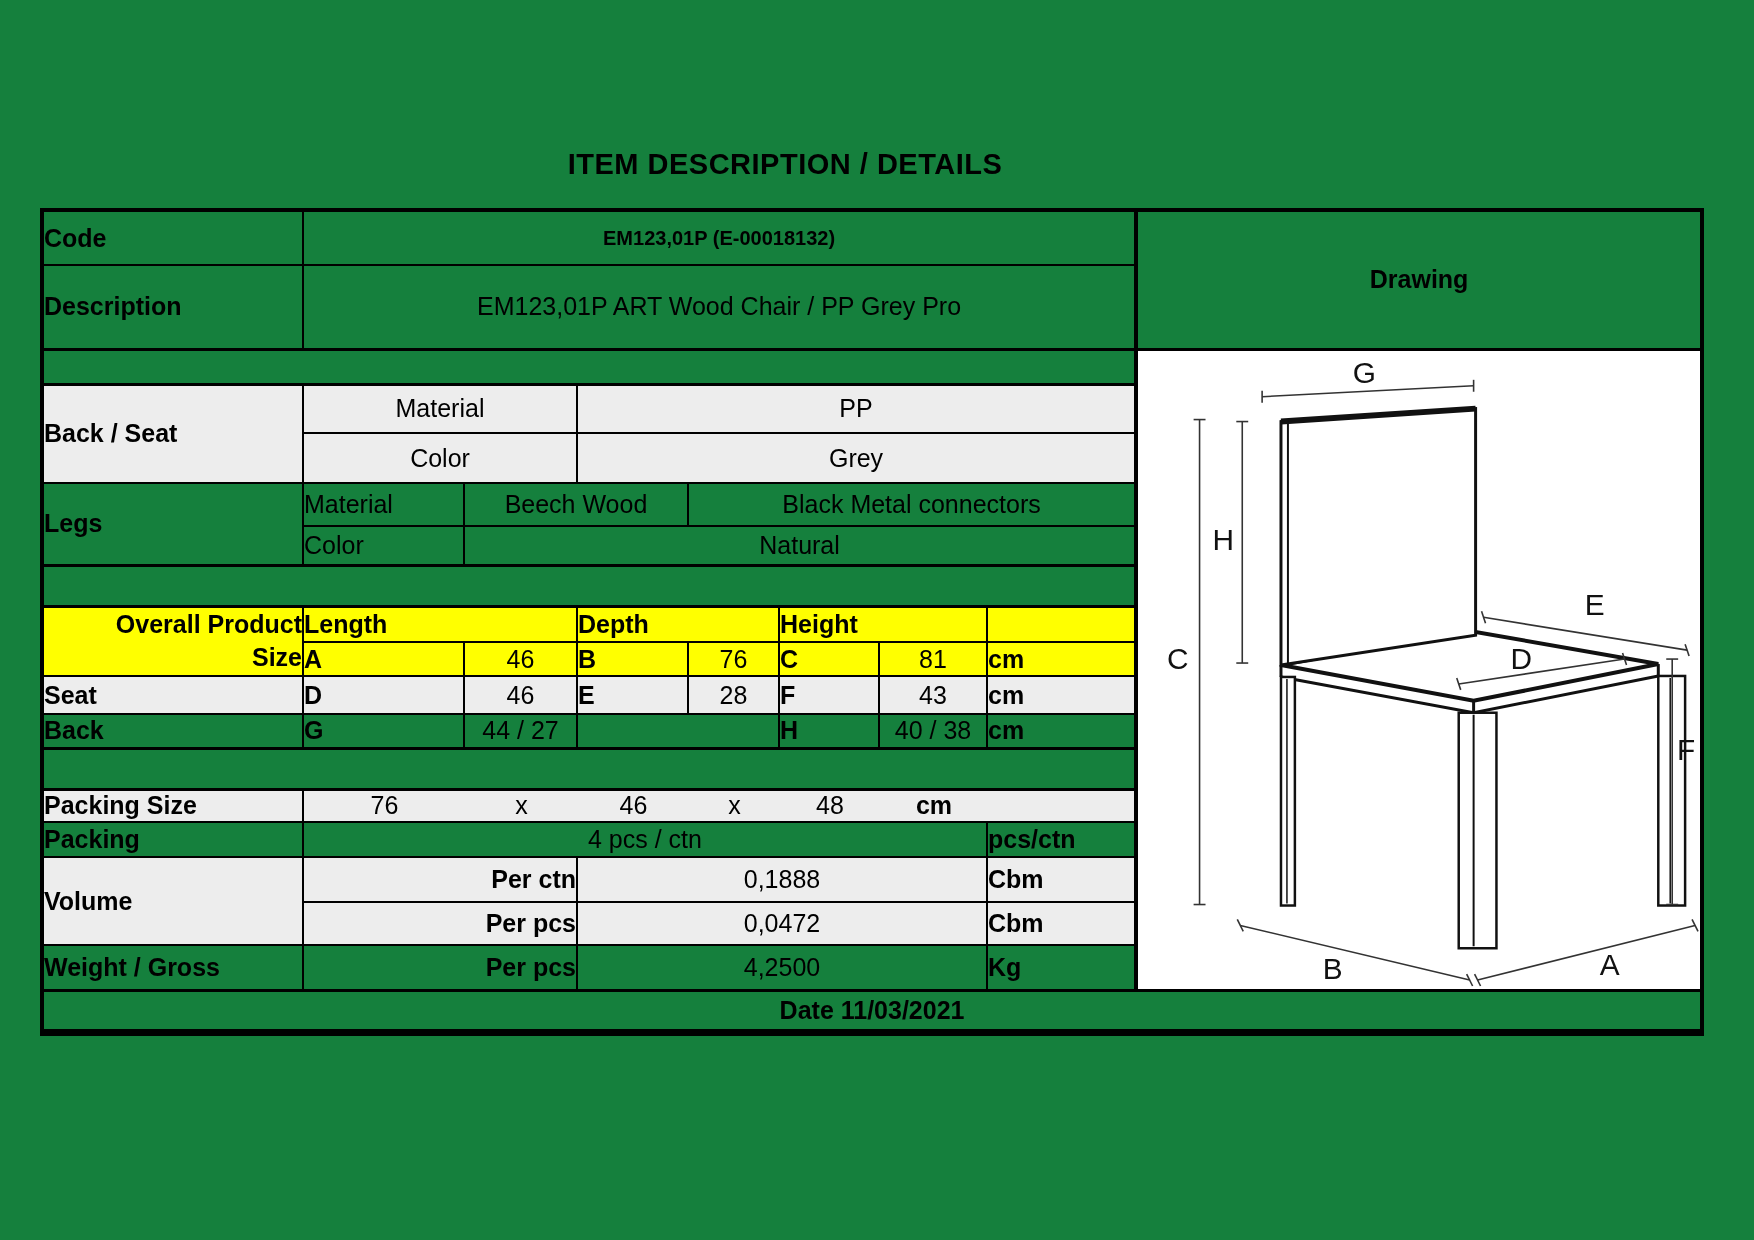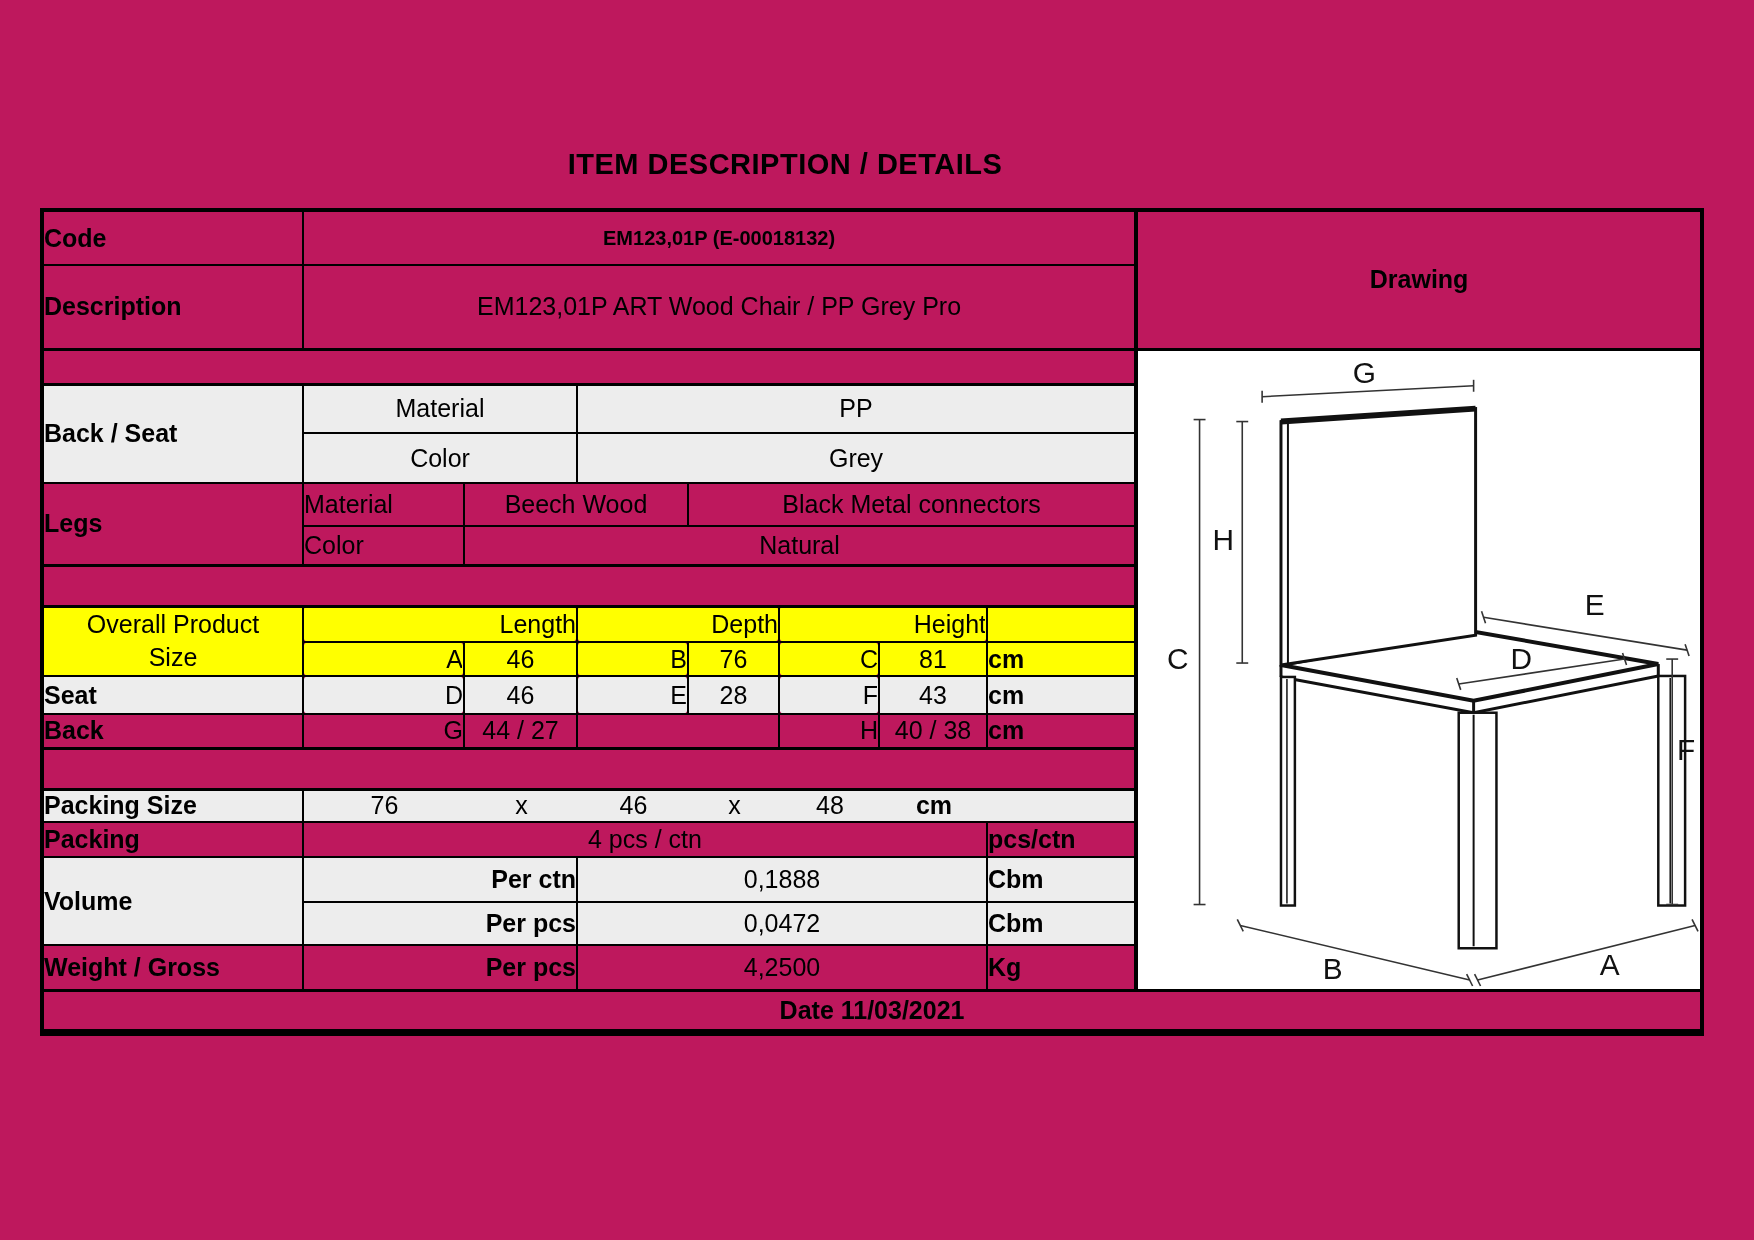--- a/index.html
+++ b/index.html
@@ -1,44 +1,44 @@
 <!DOCTYPE html>
 <html><head>
 <meta charset="utf-8">
 <style>
   html,body{margin:0;padding:0;background:#ffffff;}
-  #page{position:relative;width:1754px;height:1240px;background:#be185d;
+  #page{position:relative;width:1754px;height:1240px;background:#15803d;
         font-family:"Liberation Sans",sans-serif;color:#000;}
   #title{position:absolute;left:40px;top:148px;width:1490px;text-align:center;
          font-size:29px;font-weight:bold;letter-spacing:0.5px;}
   table#spec{position:absolute;left:40px;top:208px;width:1660px;
              border-collapse:collapse;table-layout:fixed;
              border:4px solid #000;border-bottom:7px solid #000;}
   #spec td{border:2px solid #000;padding:0;vertical-align:middle;
            font-size:25px;overflow:hidden;white-space:nowrap;}
   .lbl{font-weight:bold;text-align:left;padding-left:8px;font-size:26px;}
   .ctr{text-align:center;font-weight:normal;}
   .bold{font-weight:bold;}
-  .key{text-align:right;font-weight:normal;border-radius:6px;}
+  .key{text-align:left;font-weight:bold;}
   .sub{text-align:center;font-weight:normal;font-size:23px;}
   .subl{text-align:left;padding-left:6px;font-weight:normal;font-size:22px;}
   .perlbl{text-align:right;font-weight:bold;font-size:23px;}
   .unit{text-align:left;padding-left:6px;font-weight:bold;font-size:22px;}
   .shade{background:#EDEDED;}
   .yellow{background:#FFFF00;}
   .bt3{border-top:3px solid #000 !important;}
   .bb3{border-bottom:3px solid #000 !important;}
   .bl4{border-left:4px solid #000 !important;}
   .drawhead{text-align:center;font-weight:bold;font-size:27px;}
   .chaircell{position:relative;background:#fff;}
   .chaircell svg{position:absolute;left:0;top:0;width:100%;height:100%;}
   .packflex{display:flex;height:100%;align-items:center;}
   .packflex span{display:block;text-align:center;font-size:25px;}
   .datecell{text-align:center;font-weight:bold;font-size:24px;}
-  .sizelbl{text-align:center;font-weight:normal;font-size:26px;line-height:33px;margin-top:11px;}
+  .sizelbl{text-align:right;font-weight:bold;font-size:26px;line-height:33px;margin-top:11px;}
 </style>
 </head>
 <body>
 
 <div id="page">
 
   <div id="title">ITEM DESCRIPTION / DETAILS</div>
 
   <table id="spec">
     <colgroup>

